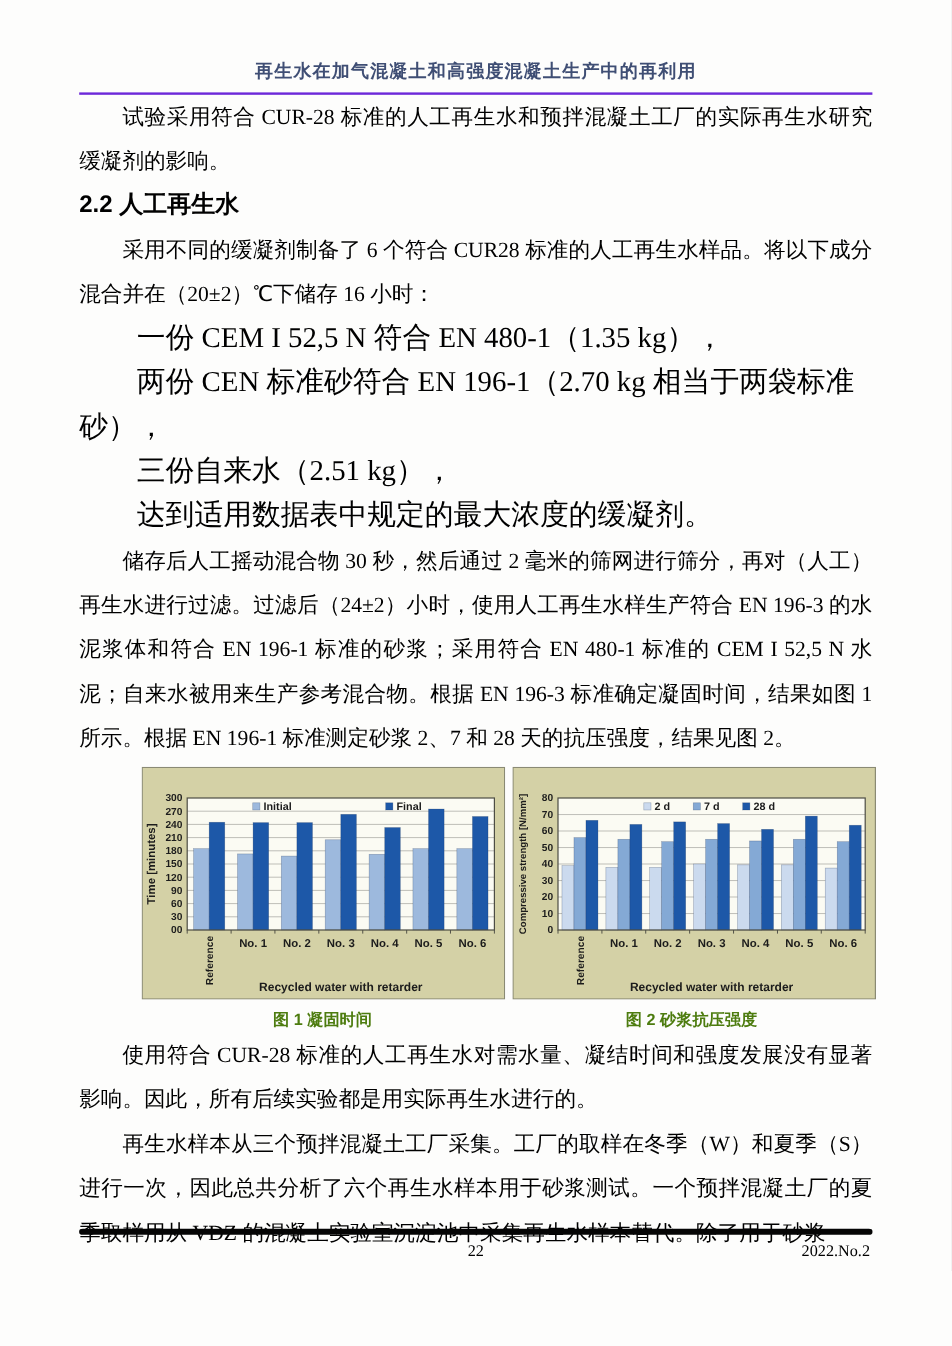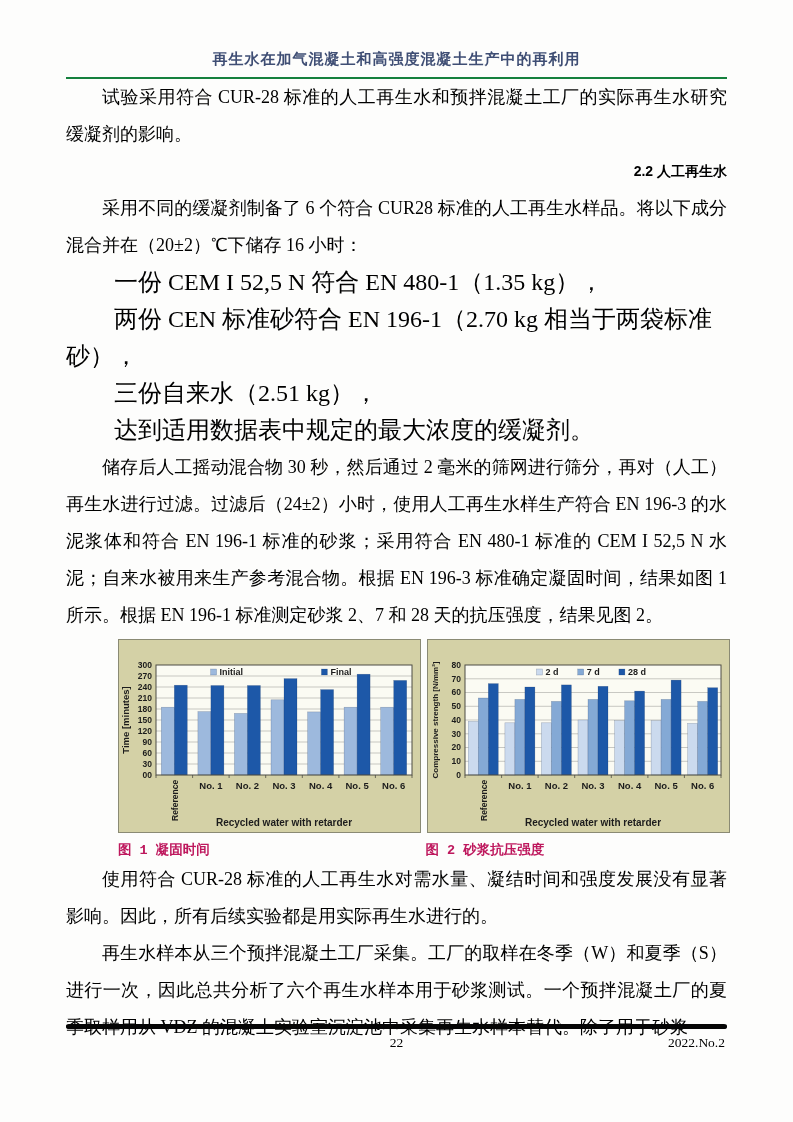--- a/index.html
+++ b/index.html
@@ -6,39 +6,39 @@
   .page{
     width:793px;height:1122px;margin:0 auto;background:#fefefdff;
     background:#fdfdfc;position:relative;box-sizing:border-box;
     padding:50px 66px 0 66px;
     font-family:"Liberation Serif", serif;color:#000;overflow:hidden;
   }
   .header-title{
     text-align:center;font-size:15px;font-weight:700;color:#3f4e74;
     letter-spacing:1px;padding-bottom:8px;
   }
-  .header-rule{border-bottom:2px solid #15803d;}
+  .header-rule{border-bottom:2px solid #6d28d9;}
   .body-para{
     font-size:18px;line-height:37px;margin:0;text-indent:2em;
     text-align:justify;
   }
   .list-line{
     font-size:24px;line-height:37px;margin:0;text-indent:2em;text-align:left;
   }
   .section-heading{
     font-family:"Liberation Sans", sans-serif;
-    font-size:14px;font-weight:700;line-height:37px;margin:0;color:#000;text-align:right;
+    font-size:20px;font-weight:700;line-height:37px;margin:0;color:#000;
   }
   .figures-row{display:flex;gap:6px;margin:5px 0 0 52px;}
   .chart-box{width:303px;height:194px;}
   .captions-row{display:flex;gap:6px;margin:8px 0 2px 52px;}
   .fig-caption{
-    width:303px;
-    font-family:Liberation Mono, monospace;
-    font-size:13.5px;font-weight:700;color:#be185d;
+    width:303px;text-align:center;
+    font-family:Liberation Sans, sans-serif;
+    font-size:13.5px;font-weight:700;color:#4d7c0f;
   }
   .page-footer{position:absolute;left:66px;right:66px;top:1024px;}
   .footer-rule{height:5px;background:#050505;border-radius:3px/2px;}
   .footer-row{position:relative;height:24px;margin-top:6px;font-size:13.5px;}
   .footer-page-num{position:absolute;left:50%;transform:translateX(-50%);top:0;}
   .footer-issue{position:absolute;right:2px;top:0;}
 </style>
 </head>
 <body>
 

